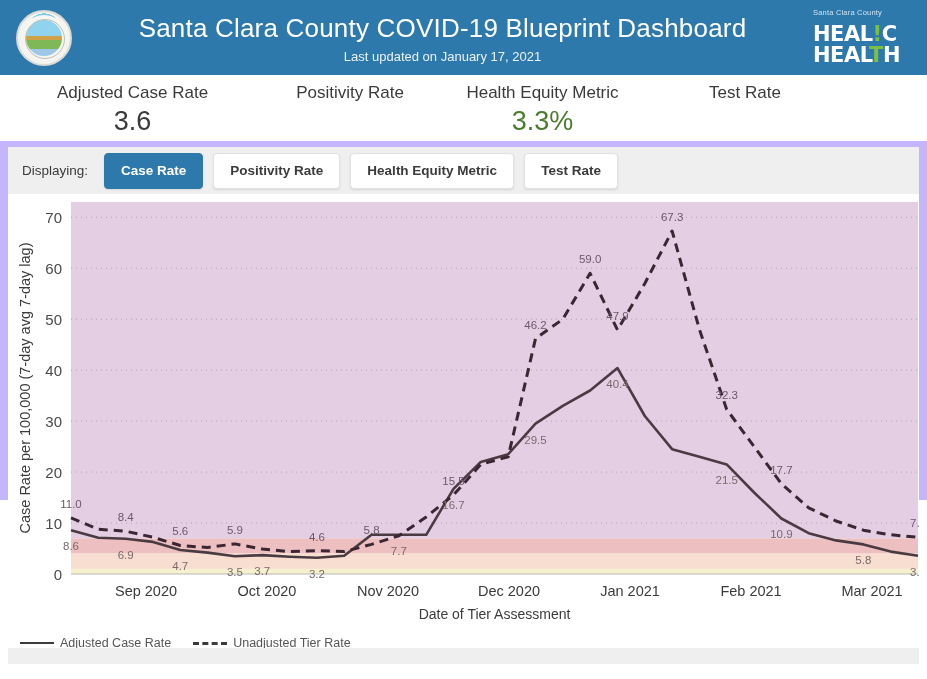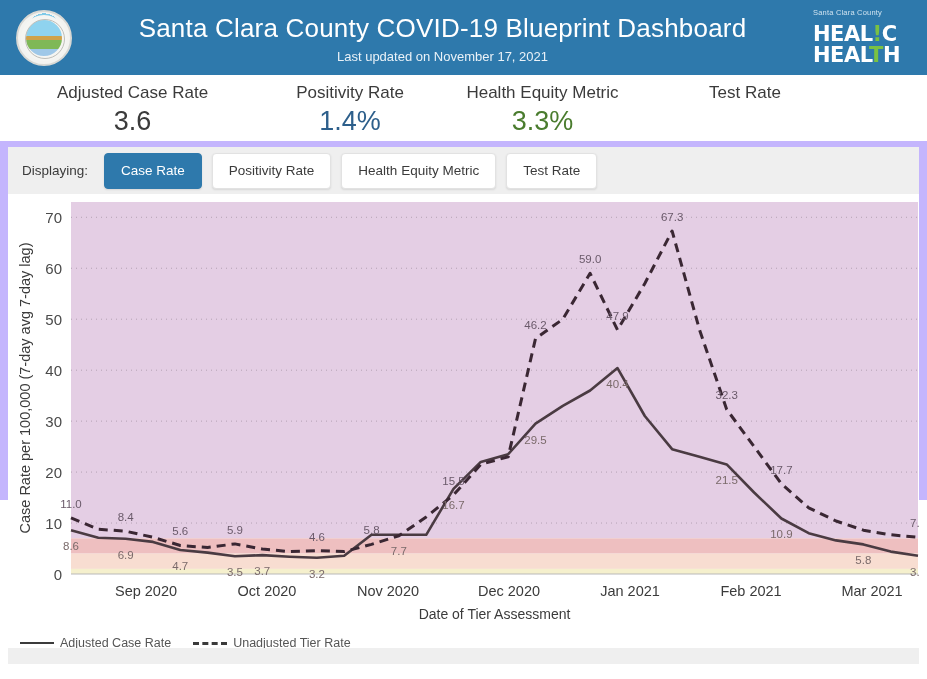--- a/index.html
+++ b/index.html
@@ -77,20 +77,21 @@
     margin: 6px 8px 0 8px; height: 47px; background: #efefef;
     display: flex; align-items: center; padding-left: 14px; gap: 10px;
   }
   .displaying-label { font-size: 13.5px; color: #3b3b3b; margin-right: 6px; }
   .tab {
     height: 36px; border-radius: 4px; background: #ffffff;
     border: 1px solid #e2e2e2; display: flex; align-items: center;
     justify-content: center; font-size: 13.5px; color: #3b3b3b;
     padding: 0 16px; cursor: pointer;
     box-shadow: 0 1px 2px rgba(0,0,0,.10);
+    font-weight: bold;
   }
   .tab.active { background: #2e79ac; color: #fff; border-color:#2e79ac; }
 
   
   .chart-wrap {
     margin: 0 8px; background:#fff; position: relative;
     height: 470px;
   }
   .chart-svg { display:block; }
   .legend {
@@ -113,37 +114,36 @@
 <body>
 
 <div class="app">
 
   <div class="header">
     <div class="seal">
       <div class="seal-ring"></div>
     </div>
     <div class="titles">
       <div class="title-main">Santa Clara County COVID-19 Blueprint Dashboard</div>
-      <div class="title-sub">Last updated on November 17, 2021</div>
+      <div class="title-sub">Last updated on January 17, 2021</div>
     </div>
     <div class="ph-logo">
       <div class="ph-top">Santa Clara County</div>
       <div class="ph-word"><span>HEAL</span><span class="g">!</span><span>C</span></div>
       <div class="ph-word"><span>HEAL</span><span class="g">T</span><span>H</span></div>
     </div>
   </div>
 
   <div class="metrics">
     <div class="metric">
       <div class="metric-label">Adjusted Case Rate</div>
       <div class="metric-value" id="mv0" style="color: rgb(59, 59, 59);">3.6</div>
     </div>
     <div class="metric">
       <div class="metric-label">Positivity Rate</div>
-      <div class="metric-value" id="mv1" style="color: rgb(45, 95, 139);">1.4%</div>
     </div>
     <div class="metric">
       <div class="metric-label">Health Equity Metric</div>
       <div class="metric-value" id="mv2" style="color: rgb(74, 124, 46);">3.3%</div>
     </div>
     <div class="metric">
       <div class="metric-label">Test Rate</div>
     </div>
   </div>
 

